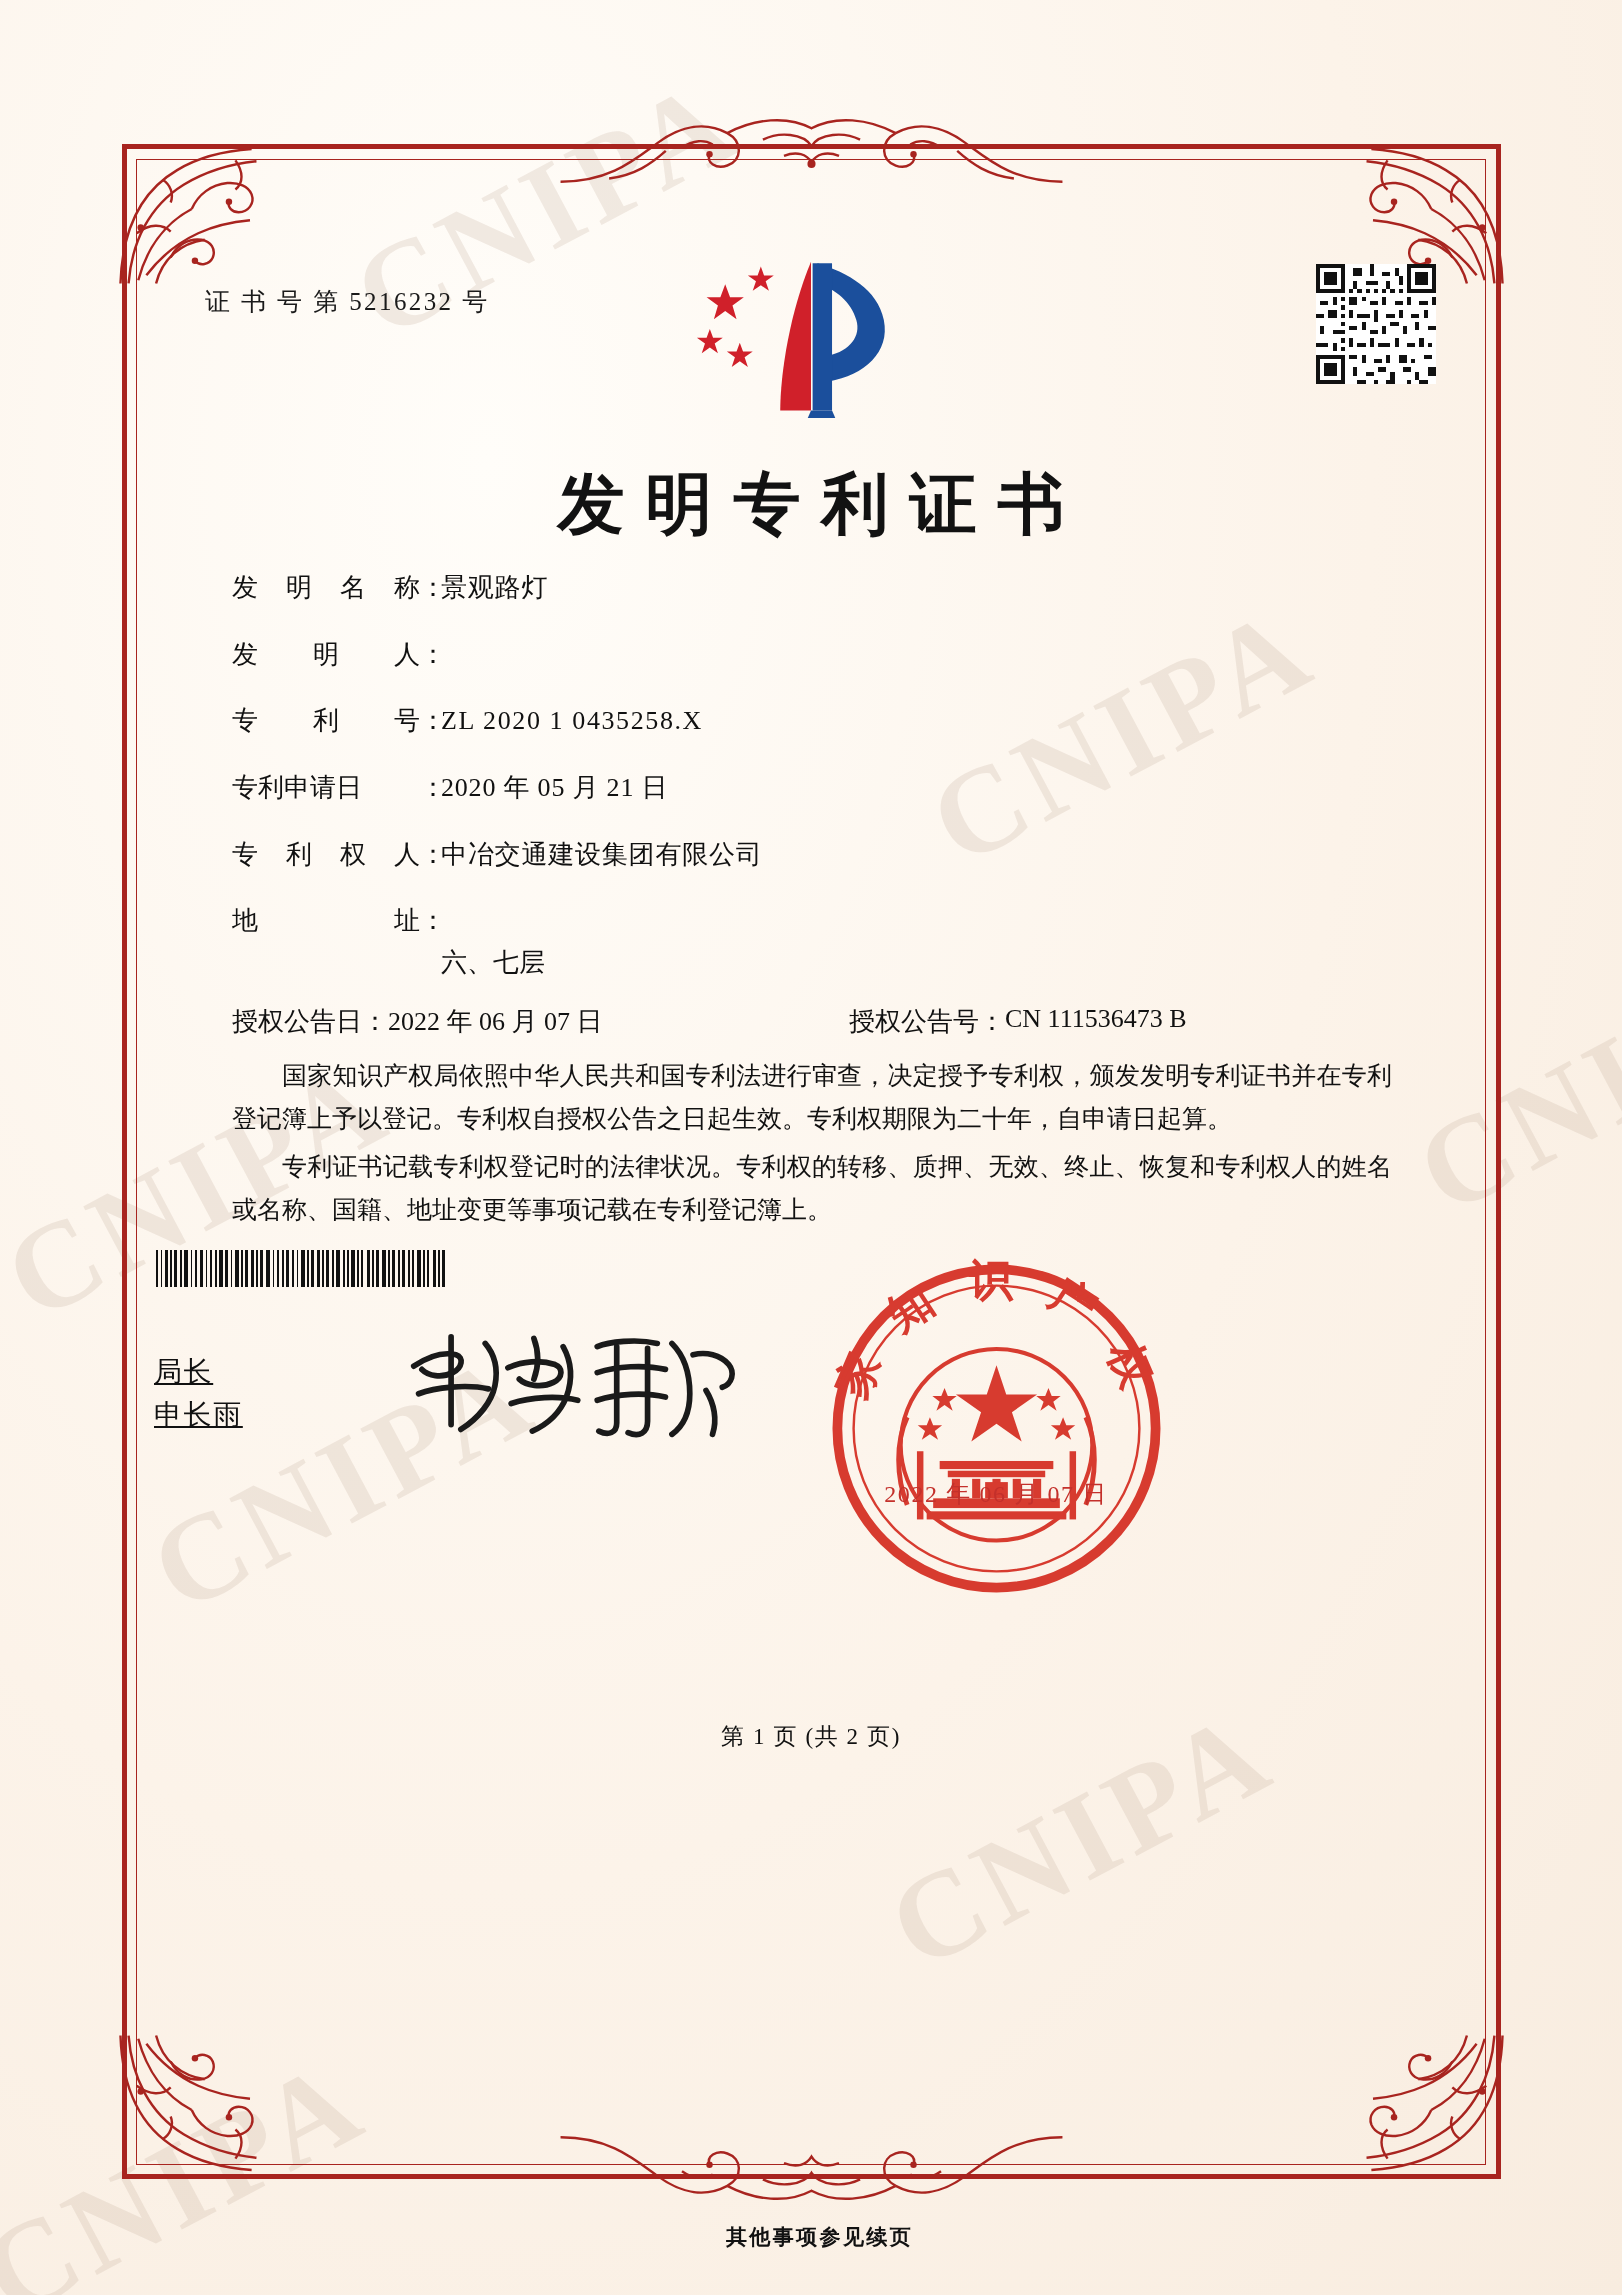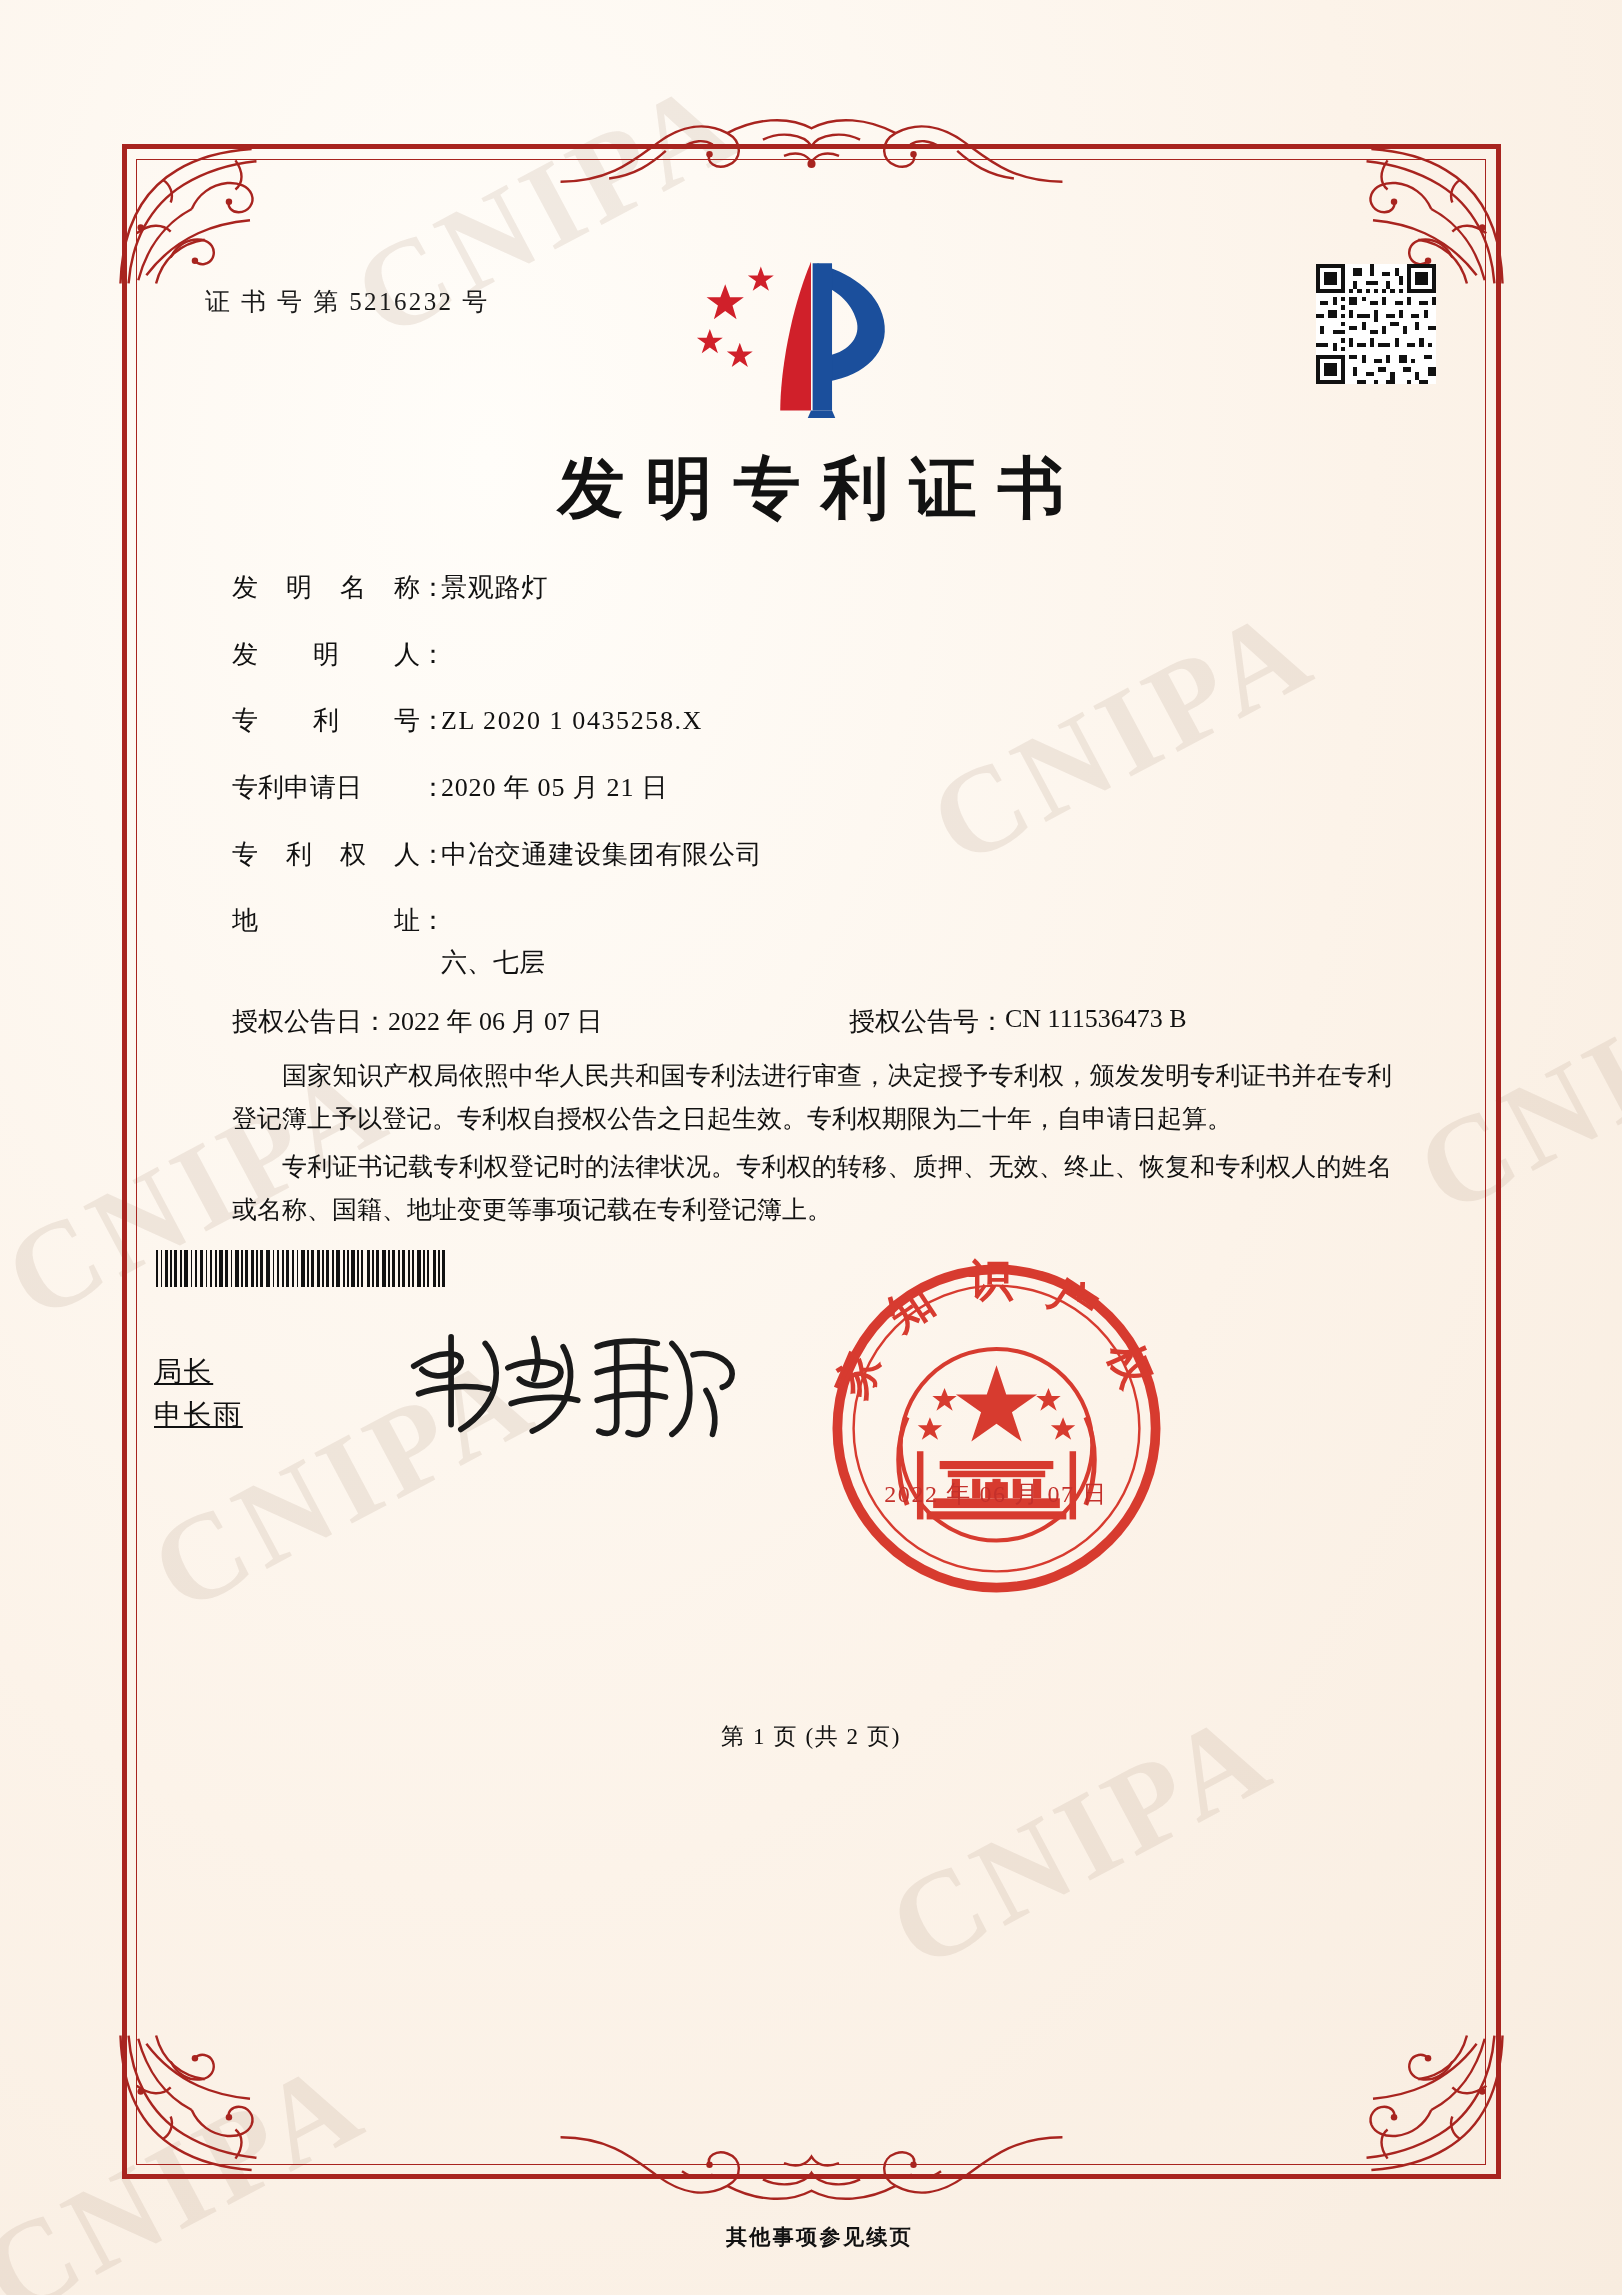--- a/index.html
+++ b/index.html
@@ -120,21 +120,21 @@
     top: 93px;
     transform: translateX(-50%);
     width: 243px;
     height: 174px;
   }
 
   .title {
     position: absolute;
     left: 0;
     right: 0;
-    top: 284px;
+    top: 300px;
     text-align: center;
     font-size: 67px;
     font-weight: 700;
     letter-spacing: 21px;
     color: #121212;
     font-family: "Liberation Serif", "DejaVu Serif", serif;
     text-indent: 21px;
   }
 
   .fields {

